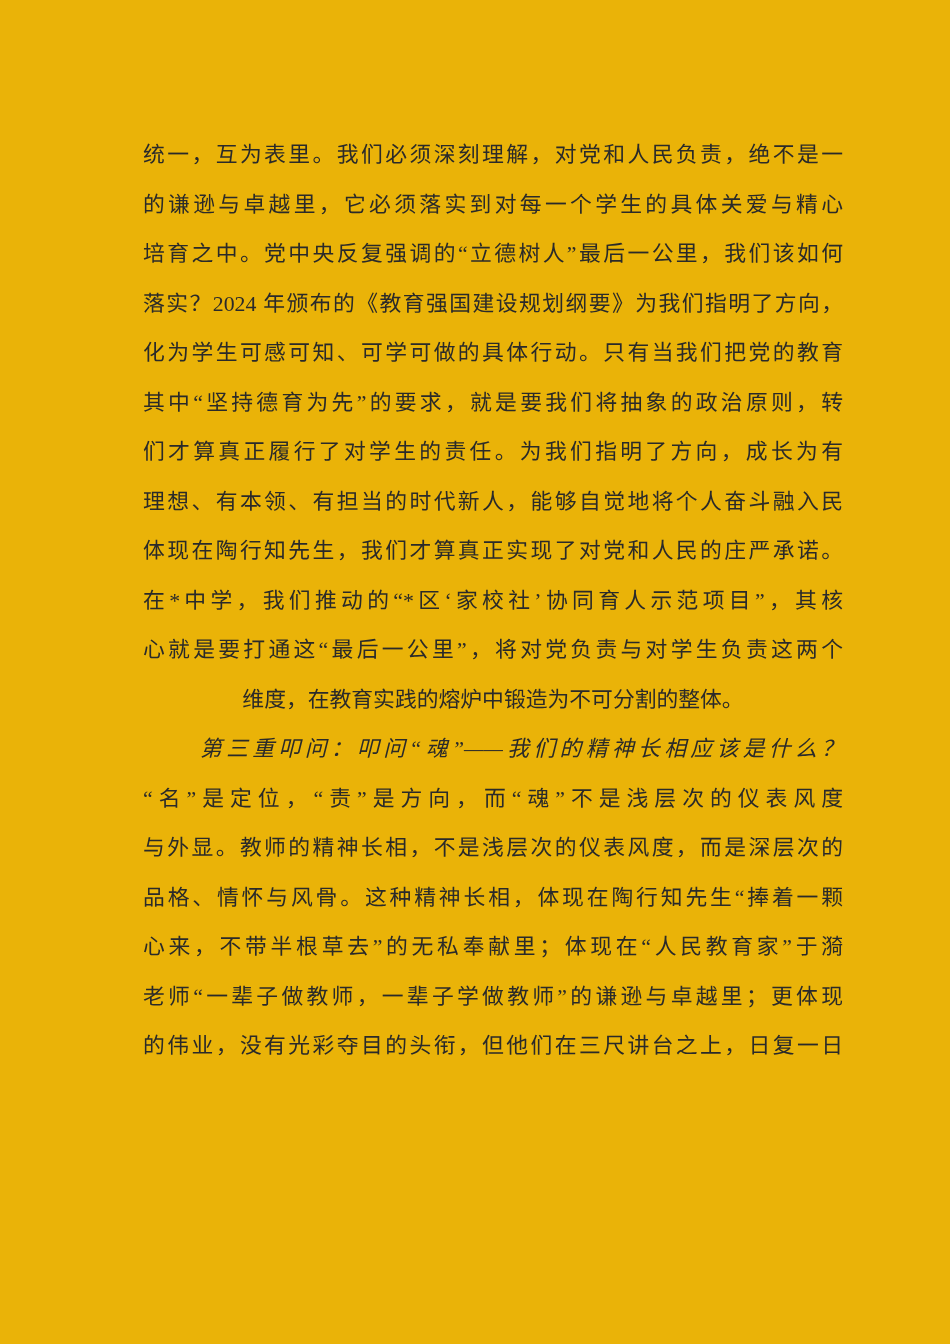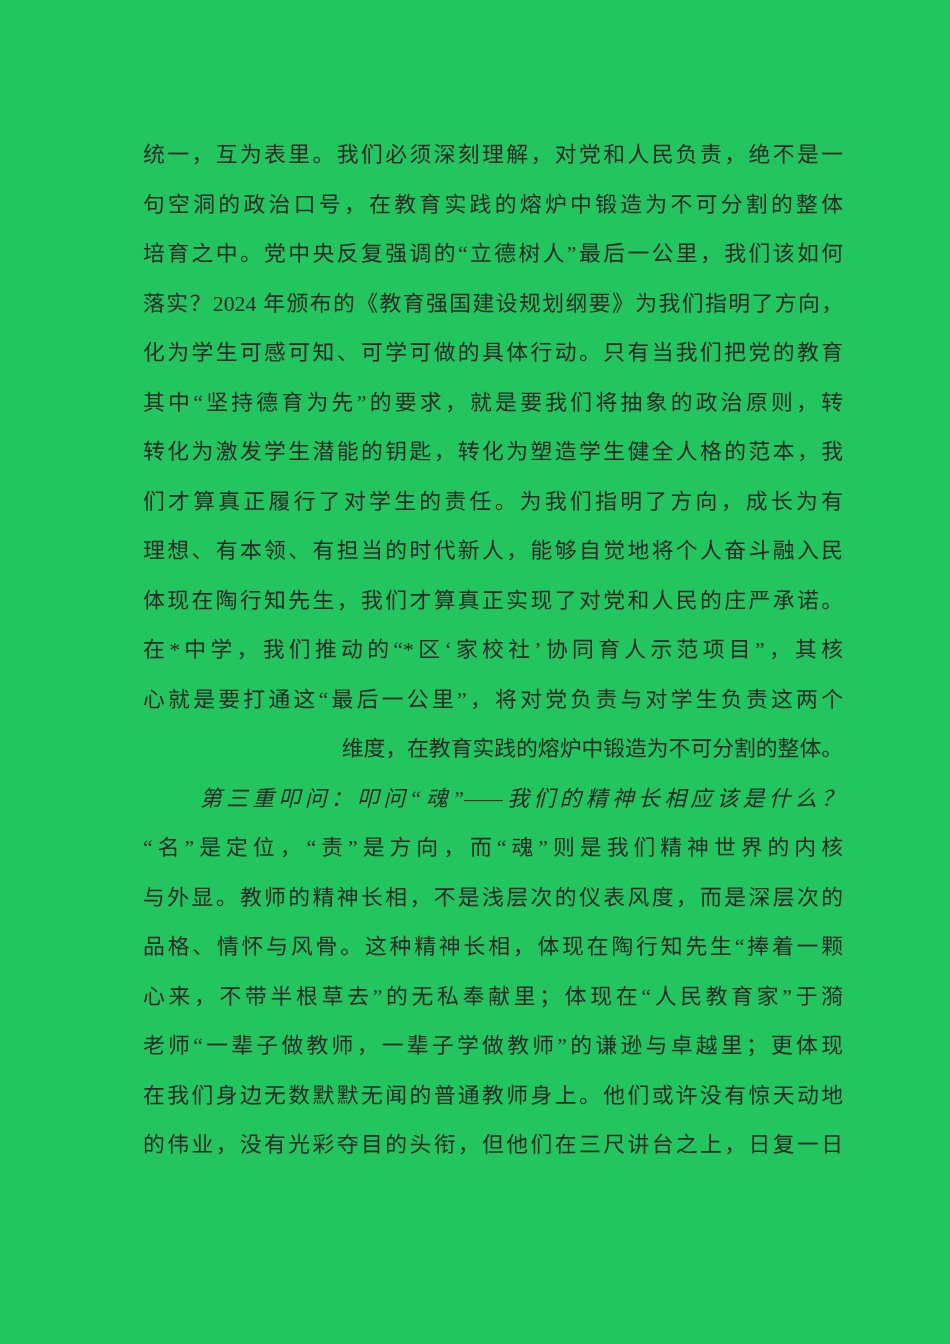--- a/index.html
+++ b/index.html
@@ -9,78 +9,76 @@
   body {
     width: 950px;
     height: 1344px;
     background: #ffffff;
     overflow: hidden;
   }
   .page {
     position: relative;
     width: 950px;
     height: 1344px;
-    background: #22c55e;
+    background: #eab308;
     font-family: "Liberation Serif", "DejaVu Serif", serif;
     color: #2a2a2a;
   }
   .text-block {
     position: absolute;
     left: 143px;
     top: 131px;
     width: 700px;
   }
   .paragraph {
     margin: 0;
     padding: 0;
   }
   .line {
     height: 49.5px;
     line-height: 49.5px;
     font-size: 21.8px;
     white-space: normal;
     overflow: visible;
-    text-align: right;
+    text-align: center;
   }
   .line.just {
     text-align: justify;
     text-align-last: justify;
   }
   .line.indent {
     text-indent: 57px;
     font-style: italic;
   }
 </style>
 </head>
 <body>
 
 <div class="page">
   <div class="text-block">
 
     <div class="paragraph">
       <div class="line just">统一，互为表里。我们必须深刻理解，对党和人民负责，绝不是一</div>
-      <div class="line just">句空洞的政治口号，在教育实践的熔炉中锻造为不可分割的整体</div>
+      <div class="line just">的谦逊与卓越里，它必须落实到对每一个学生的具体关爱与精心</div>
       <div class="line just">培育之中。党中央反复强调的“立德树人”最后一公里，我们该如何</div>
       <div class="line just">落实？2024 年颁布的《教育强国建设规划纲要》为我们指明了方向，</div>
       <div class="line just">化为学生可感可知、可学可做的具体行动。只有当我们把党的教育</div>
       <div class="line just">其中“坚持德育为先”的要求，就是要我们将抽象的政治原则，转</div>
-      <div class="line just">转化为激发学生潜能的钥匙，转化为塑造学生健全人格的范本，我</div>
       <div class="line just">们才算真正履行了对学生的责任。为我们指明了方向，成长为有</div>
       <div class="line just">理想、有本领、有担当的时代新人，能够自觉地将个人奋斗融入民</div>
       <div class="line just">体现在陶行知先生，我们才算真正实现了对党和人民的庄严承诺。</div>
       <div class="line just">在*中学，我们推动的“*区‘家校社’协同育人示范项目”，其核</div>
       <div class="line just">心就是要打通这“最后一公里”，将对党负责与对学生负责这两个</div>
       <div class="line">维度，在教育实践的熔炉中锻造为不可分割的整体。</div>
     </div>
 
     <div class="paragraph">
       <div class="line just indent">第三重叩问：叩问“魂”——我们的精神长相应该是什么？</div>
-      <div class="line just">“名”是定位，“责”是方向，而“魂”则是我们精神世界的内核</div>
+      <div class="line just">“名”是定位，“责”是方向，而“魂”不是浅层次的仪表风度</div>
       <div class="line just">与外显。教师的精神长相，不是浅层次的仪表风度，而是深层次的</div>
       <div class="line just">品格、情怀与风骨。这种精神长相，体现在陶行知先生“捧着一颗</div>
       <div class="line just">心来，不带半根草去”的无私奉献里；体现在“人民教育家”于漪</div>
       <div class="line just">老师“一辈子做教师，一辈子学做教师”的谦逊与卓越里；更体现</div>
-      <div class="line just">在我们身边无数默默无闻的普通教师身上。他们或许没有惊天动地</div>
       <div class="line just">的伟业，没有光彩夺目的头衔，但他们在三尺讲台之上，日复一日</div>
     </div>
 
   </div>
 </div>
 
 </body></html>

